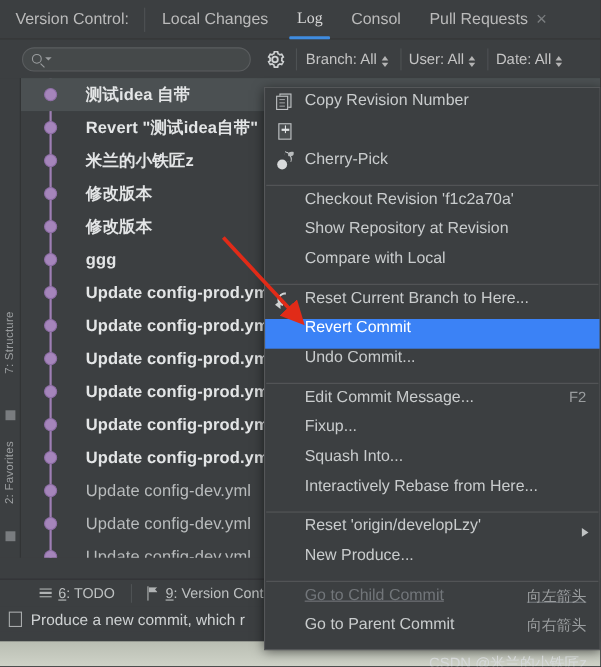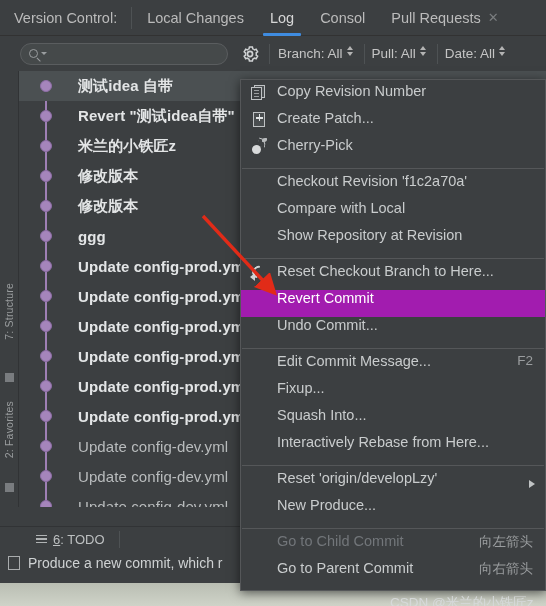--- a/index.html
+++ b/index.html
@@ -45,21 +45,21 @@
     white-space: nowrap;
   }
   .tb-sep {
     width: 1px; height: 22px; background: #4e5254; margin: 0 2px;
   }
   .tab {
     position: relative; height: 36px; display: flex; align-items: center;
     padding: 0 13px; color: #bbbbbb; font-size: 14.5px; white-space: nowrap;
     cursor: default;
   }
-  .tab.active { color: #d6d6d6; }
+  .tab.active { color: #d6d6d6; font-family: Liberation Serif, serif; }
   .tab.active::after {
     content: ""; position: absolute; left: 6px; right: 6px; bottom: 0;
     height: 3px; background: #3f8ce0; border-radius: 1px;
   }
   .tab-close {
     margin-left: 7px; color: #7a7d7f; font-size: 13px; line-height: 1;
   }
 
   
   .toolbar {
@@ -88,21 +88,21 @@
     margin-left: 3px; width: 0; height: 0;
     border-left: 3.2px solid transparent; border-right: 3.2px solid transparent;
     border-top: 3.6px solid #9a9d9f;
   }
   .gear {
     margin-left: 13px; position: relative; width: 18px; height: 18px; flex: none;
   }
   .tool-sep { width: 1px; height: 20px; background: #4e5254; margin: 0 8px 0 10px; }
   .filter {
     color: #c4c4c4; font-size: 13.5px; white-space: nowrap;
-    display: flex; align-items: flex-start; gap: 4px; margin-right: 4px;
+    display: flex; align-items: flex-end; gap: 4px; margin-right: 4px;
   }
   .updown {
     display: inline-flex; flex-direction: column; gap: 2px; line-height: 0;
   }
   .updown i {
     width: 0; height: 0; border-left: 3.2px solid transparent;
     border-right: 3.2px solid transparent; display: block;
   }
   .updown i.up { border-bottom: 4px solid #b4b4b4; }
   .updown i.dn { border-top: 4px solid #b4b4b4; }
@@ -153,22 +153,22 @@
     border: 1px solid #555759;
     box-shadow: 0 2px 10px rgba(0,0,0,.55);
     padding: 3px 0 3px 0;
     z-index: 40;
   }
   .mi {
     position: relative; height: 27px; display: flex; align-items: flex-start;
     color: #c9cccd; font-size: 14.5px; white-space: nowrap;
     padding-left: 8px;
   }
-  .mi.hl { background: #a21caf; color: #ffffff; }
-  .mi.disabled { color: #72767a; }
+  .mi.hl { background: #3b82f6; color: #ffffff; }
+  .mi.disabled { color: #72767a; text-decoration: underline; }
   .mi .ic { width: 22px; height: 18px; flex: none; margin-right: 6px; position: relative; }
   .mi .lbl { flex: 1; }
   .mi.noicon .lbl { margin-left: 28px; }
   .mi .acc { color: #9a9d9f; font-size: 13.5px; padding-right: 12px; }
   .mi .arrow {
     position: absolute; right: 10px; top: 50%; transform: translateY(-50%);
     width: 0; height: 0; border-top: 4.5px solid transparent;
     border-bottom: 4.5px solid transparent; border-left: 6px solid #c0c3c4;
   }
   .msep { height: 1px; background: #555759; margin: 4px 1px; }
@@ -277,21 +277,21 @@
 
       <div class="filter">
         <span>Branch: All</span>
         <span class="updown">
             <i class="up"></i>
             <i class="dn"></i>
           </span>
       </div>
       <div class="filter-div"></div>
       <div class="filter">
-        <span>Pull: All</span>
+        <span>User: All</span>
         <span class="updown">
             <i class="up"></i>
             <i class="dn"></i>
           </span>
       </div>
       <div class="filter-div"></div>
       <div class="filter">
         <span>Date: All</span>
         <span class="updown">
             <i class="up"></i>
@@ -377,20 +377,27 @@
       <div style="width:22px"></div>
       <div class="sb-item">
         <span class="icon-todo">
             <i></i>
             <i></i>
             <i></i>
           </span>
         <span><span class="u">6</span><span>: TODO</span></span>
       </div>
       <div class="sb-div"></div>
+      <div class="sb-item">
+        <span class="icon-branch">
+            <span class="v"></span>
+            <span class="f"></span>
+          </span>
+        <span><span class="u">9</span><span>: Version Cont</span></span>
+      </div>
     </div>
 
     <div class="hintbar">
       <span class="hint-icon"></span>
       <span>Produce a new commit, which r</span>
     </div>
 
   </div>
 
   <div class="ctxmenu" id="ctxmenu">
@@ -402,47 +409,46 @@
           </span>
         </span>
         <span class="lbl">Copy Revision Number</span>
       </div>
       <div class="mi">
         <span class="ic ic-patch">
           <span class="p"></span>
           <span class="plus"></span>
           <span class="plus2"></span>
         </span>
-        <span class="lbl">Create Patch...</span>
       </div>
       <div class="mi">
         <span class="ic ic-cherry">
           <span class="stem"></span>
           <span class="leaf"></span>
           <span class="ball"></span>
         </span>
         <span class="lbl">Cherry-Pick</span>
       </div>
       <div class="msep"></div>
       <div class="mi noicon">
         <span class="lbl">Checkout Revision 'f1c2a70a'</span>
       </div>
       <div class="mi noicon">
+        <span class="lbl">Show Repository at Revision</span>
+      </div>
+      <div class="mi noicon">
         <span class="lbl">Compare with Local</span>
-      </div>
-      <div class="mi noicon">
-        <span class="lbl">Show Repository at Revision</span>
       </div>
       <div class="msep"></div>
       <div class="mi">
         <span class="ic ic-reset">
           <span class="r"></span>
           <span class="head"></span>
         </span>
-        <span class="lbl">Reset Checkout Branch to Here...</span>
+        <span class="lbl">Reset Current Branch to Here...</span>
       </div>
       <div class="mi hl noicon">
         <span class="lbl">Revert Commit</span>
       </div>
       <div class="mi noicon">
         <span class="lbl">Undo Commit...</span>
       </div>
       <div class="msep"></div>
       <div class="mi noicon">
         <span class="lbl">Edit Commit Message...</span>

